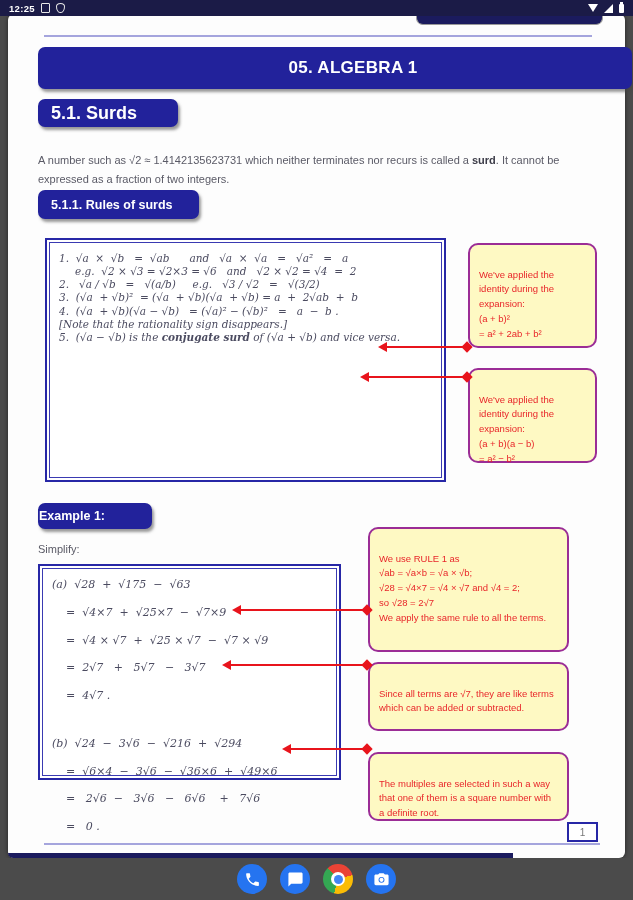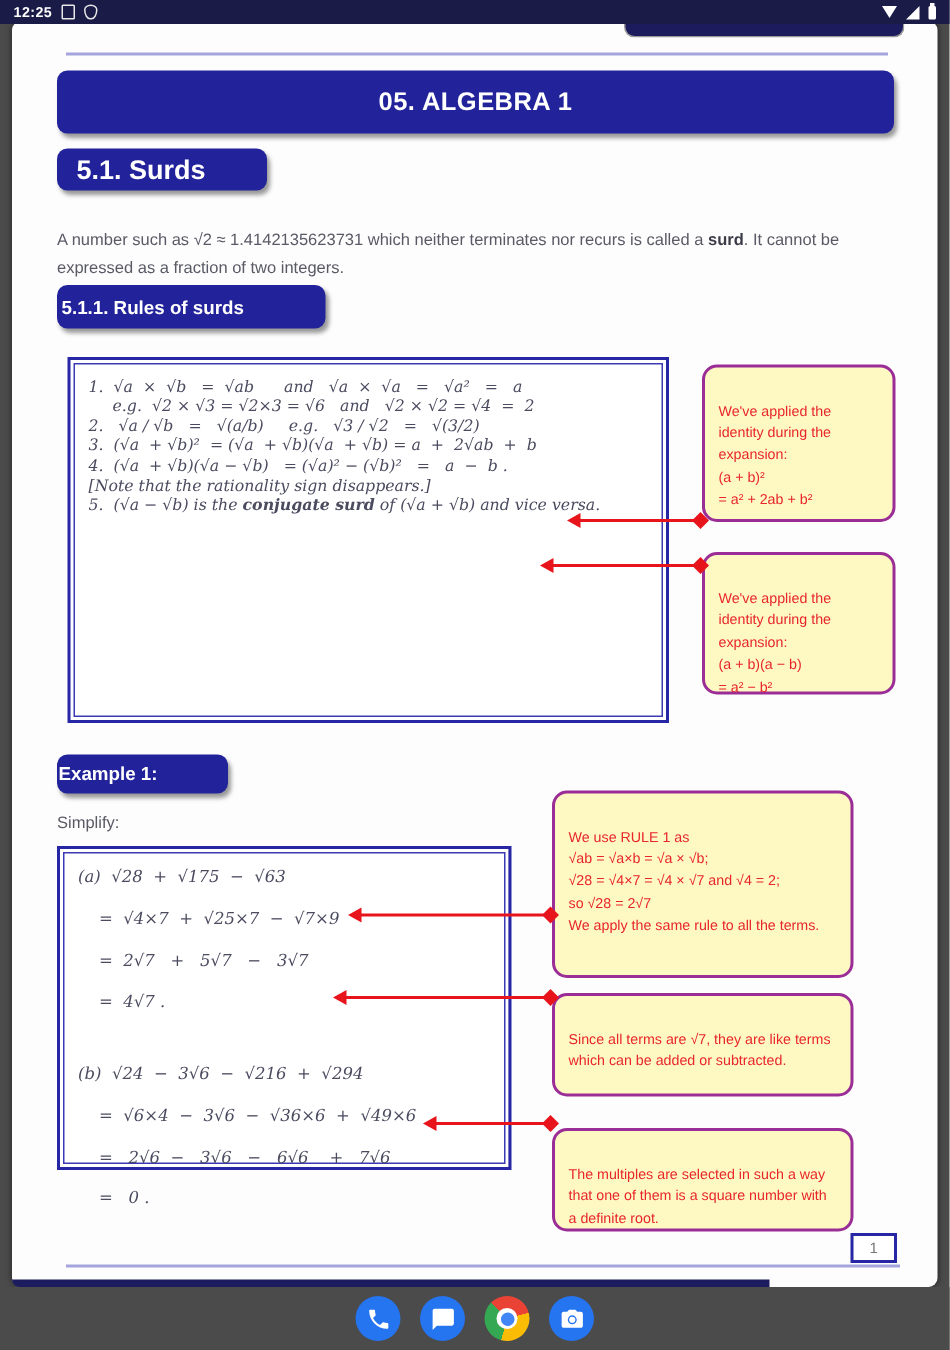--- a/index.html
+++ b/index.html
@@ -37,23 +37,23 @@
   .hrule { position:absolute; height:2px; background:#a5a5dd; }
   .hrule.top { left:36px; top:21px; width:548px; }
   .hrule.bottom { left:36px; top:829px; width:556px; }
   .next-page-edge { position:absolute; left:0; bottom:0; width:505px; height:5px; background:#1b1b5e; border-radius:0 0 0 6px; }
 
   .banner {
     position:absolute; background:#22229b; border-radius:7px;
     box-shadow:2px 3px 3px rgba(70,70,70,.55);
     color:#fff; font-weight:bold; display:flex; align-items:center;
   }
-  .banner.title-banner { left:30px; top:33px; width:558px; height:42px; justify-content:center; font-size:17px; letter-spacing:.3px; }
+  .banner.title-banner { left:30px; top:33px; width:558px; height:42px; justify-content:center; font-size:17px; letter-spacing:.3px;padding-left:36px; }
   .banner.sec-banner { left:30px; top:85px; width:140px; height:28px; padding-left:13px; font-size:18px; box-sizing:border-box; }
-  .banner.subsec-banner { left:30px; top:176px; width:179px; height:29px; padding-left:3px; font-size:12.5px; box-sizing:border-box; }
+  .banner.subsec-banner { left:30px; top:176px; width:161px; height:29px; padding-left:13px; font-size:12.5px; box-sizing:border-box; }
   .banner.example-banner { left:30px; top:489px; width:114px; height:26px; padding-left:1px; font-size:12.5px; box-sizing:border-box; }
 
   .intro { position:absolute; left:30px; top:126px; width:552px; font-size:11px; color:#5a5a66; line-height:1.75; }
   .intro b { color:#3c3c48; }
   .simplify { position:absolute; left:30px; top:529px; font-size:11px; color:#5a5a66; }
 
   .math-box {
     position:absolute; background:#fff; box-sizing:border-box;
     border:2px solid #2727a6;
     box-shadow: inset 0 0 0 2px #ffffff, inset 0 0 0 3px #3a3ab2;
@@ -185,20 +185,21 @@
   <div class="arrow ar2"></div>
 
   <div class="banner example-banner">
     <span>Example 1:</span>
   </div>
   <div class="simplify">Simplify:</div>
 
   <div class="math-box example-box">
     <div class="math">(a)  √28  +  √175  −  √63</div>
     <div class="math indent">=  √4×7  +  √25×7  −  √7×9</div>
+    <div class="math indent">=  √4 × √7  +  √25 × √7  −  √7 × √9</div>
     <div class="math indent">=  2√7   +   5√7   −   3√7</div>
     <div class="math indent">=  4√7 .</div>
     <div class="math gap-before">(b)  √24  −  3√6  −  √216  +  √294</div>
     <div class="math indent">=  √6×4  −  3√6  −  √36×6  +  √49×6</div>
     <div class="math indent">=   2√6  −   3√6   −   6√6    +   7√6</div>
     <div class="math indent">=   0 .</div>
   </div>
 
   <div class="callout cA">
     <span>We use RULE 1 as

